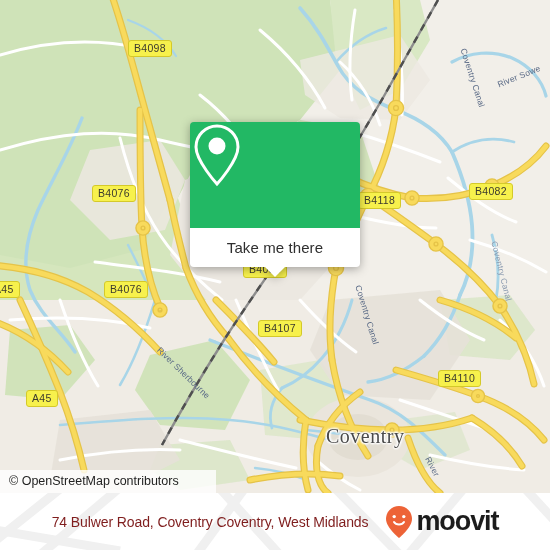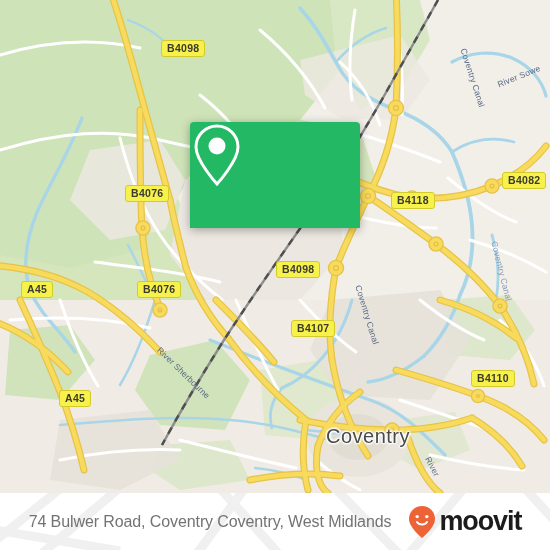--- a/index.html
+++ b/index.html
@@ -18,27 +18,26 @@
   #map svg{position:absolute;left:0;top:0;}
 
   
   .shield{
     position:absolute;
     background:#f7f14c;
     border:1.6px solid #d4c92a;
     border-radius:3px;
     color:#3c3a2e;
     font-size:10.5px;
-    font-weight:bold;
+    font-weight:normal;
     letter-spacing:.3px;
     padding:2px 5px 2.5px 5px;
     line-height:10px;
     white-space:nowrap;
     box-sizing:border-box;
-    margin-left:33px;
   }
 
   
   .wlabel{
     position:absolute;
     color:#5a6a86;
     font-size:8.5px;
     white-space:nowrap;
     transform-origin:0 0;
     letter-spacing:.2px;
@@ -47,20 +46,21 @@
 
   .citylabel{
     position:absolute;
     color:#4a4a4a;
     font-size:20px;
     letter-spacing:.5px;
     white-space:nowrap;
     text-shadow:
       0 0 3px #fff,0 0 3px #fff,0 0 3px #fff,
       1px 0 2px #fff,-1px 0 2px #fff,0 1px 2px #fff,0 -1px 2px #fff;
+    font-family: Liberation Serif, serif;
   }
 
   
   #attrib{
     position:absolute;left:0;bottom:0;
     width:216px;height:23px;
     background:rgba(255,255,255,.80);
     color:#232323;
     font-size:12.5px;
     line-height:23px;
@@ -104,21 +104,21 @@
     background:#ffffff;overflow:hidden;
   }
   #footer-watermark{position:absolute;left:0;top:0;width:550px;height:57px;}
   #footer-inner{
     position:relative;
     height:57px;
     display:flex;align-items:center;justify-content:center;
     gap:16px;
   }
   #footer-address{
-    color:#737373;font-size:16px;white-space:nowrap;letter-spacing:-.1px;
+    color:#7f1d1d;font-size:14px;white-space:nowrap;letter-spacing:-.1px;
   }
   #brand{display:flex;align-items:center;gap:2px;}
   #brand-word{
     color:#1c1c1c;font-size:27px;font-weight:bold;letter-spacing:-1.1px;
     line-height:27px;
   }
 </style>
 </head>
 <body>
 
@@ -333,21 +333,21 @@
 
     <div id="shields">
         <div class="shield" style="left: 128px; top: 40px;">B4098</div>
         <div class="shield" style="left: 92px; top: 185px;">B4076</div>
         <div class="shield" style="left: 104px; top: 281px;">B4076</div>
         <div class="shield" style="left: -12px; top: 281px;">A45</div>
         <div class="shield" style="left: 26px; top: 390px;">A45</div>
         <div class="shield" style="left: 258px; top: 320px;">B4107</div>
         <div class="shield" style="left: 243px; top: 261px;">B4098</div>
         <div class="shield" style="left: 358px; top: 192px;">B4118</div>
-        <div class="shield" style="left: 469px; top: 172px;">B4082</div>
+        <div class="shield" style="left: 469px; top: 183px;">B4082</div>
         <div class="shield" style="left: 438px; top: 370px;">B4110</div>
       </div>
 
     <div id="waterlabels">
         <div class="wlabel" style="left: 468px; top: 47px; transform: rotate(72deg);">Coventry Canal</div>
         <div class="wlabel" style="left: 496px; top: 80px; transform: rotate(-22deg);">River Sowe</div>
         <div class="wlabel" style="left: 363px; top: 284px; transform: rotate(73deg);">Coventry Canal</div>
         <div class="wlabel faint" style="left: 499px; top: 240px; transform: rotate(76deg);">Coventry Canal</div>
         <div class="wlabel" style="left: 162px; top: 345px; transform: rotate(44deg);">River Sherbourne</div>
         <div class="wlabel" style="left: 432px; top: 455px; transform: rotate(62deg);">River</div>
@@ -355,22 +355,27 @@
 
     <div class="citylabel" style="left:326px;top:425px;">Coventry</div>
 
     <div id="popup">
       <div id="popup-body">
         <svg width="54" height="66" viewBox="0 0 54 66">
           <path d="M27,4 C15.4,4 6,13.4 6,25 C6,39 27,62 27,62 C27,62 48,39 48,25 C48,13.4 38.6,4 27,4 Z" fill="none" stroke="#ffffff" stroke-width="3"></path>
           <circle cx="27" cy="24" r="8.5" fill="#ffffff"></circle>
         </svg>
       </div>
+      <div id="popup-foot">
+        <span id="popup-foot-label">Take me there</span>
+        <span id="popup-tail"></span>
+      </div>
     </div>
 
+    <div id="attrib">© OpenStreetMap contributors</div>
   </div>
 
   <div id="footer">
     <svg id="footer-watermark" viewBox="0 0 550 57">
       <g stroke="#f0f0f0" stroke-width="9" fill="none">
         <path d="M-20,60 L70,-12"></path>
         <path d="M40,62 L130,-14"></path>
         <path d="M215,-10 L280,62"></path>
         <path d="M250,-12 L196,62"></path>
         <path d="M330,-10 L400,62"></path>

